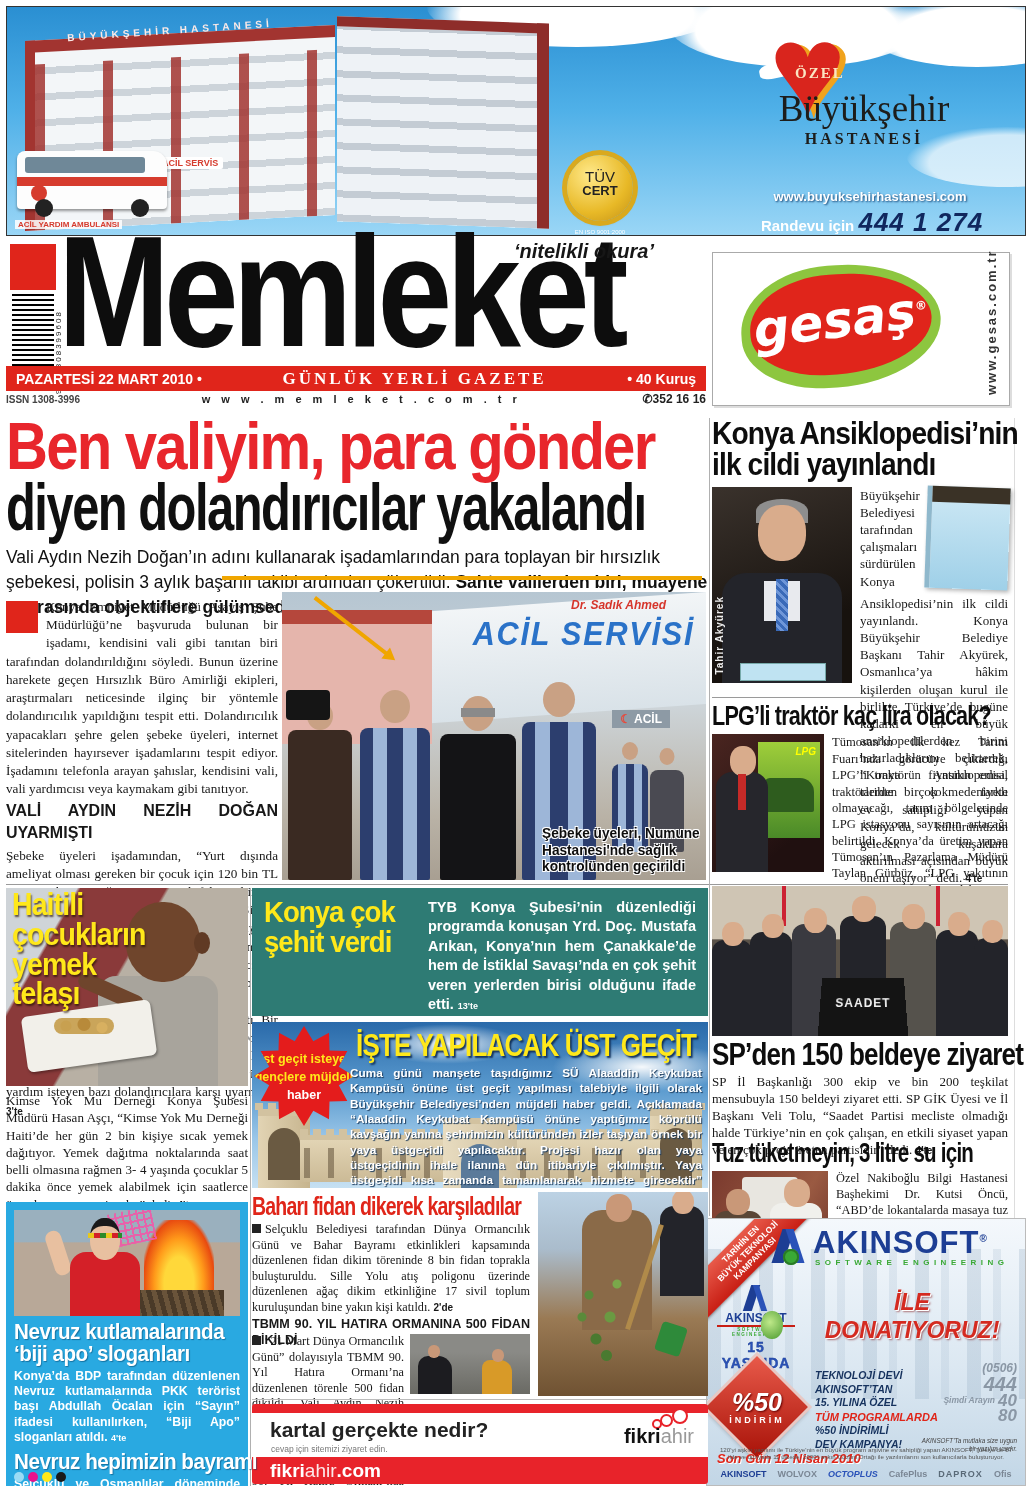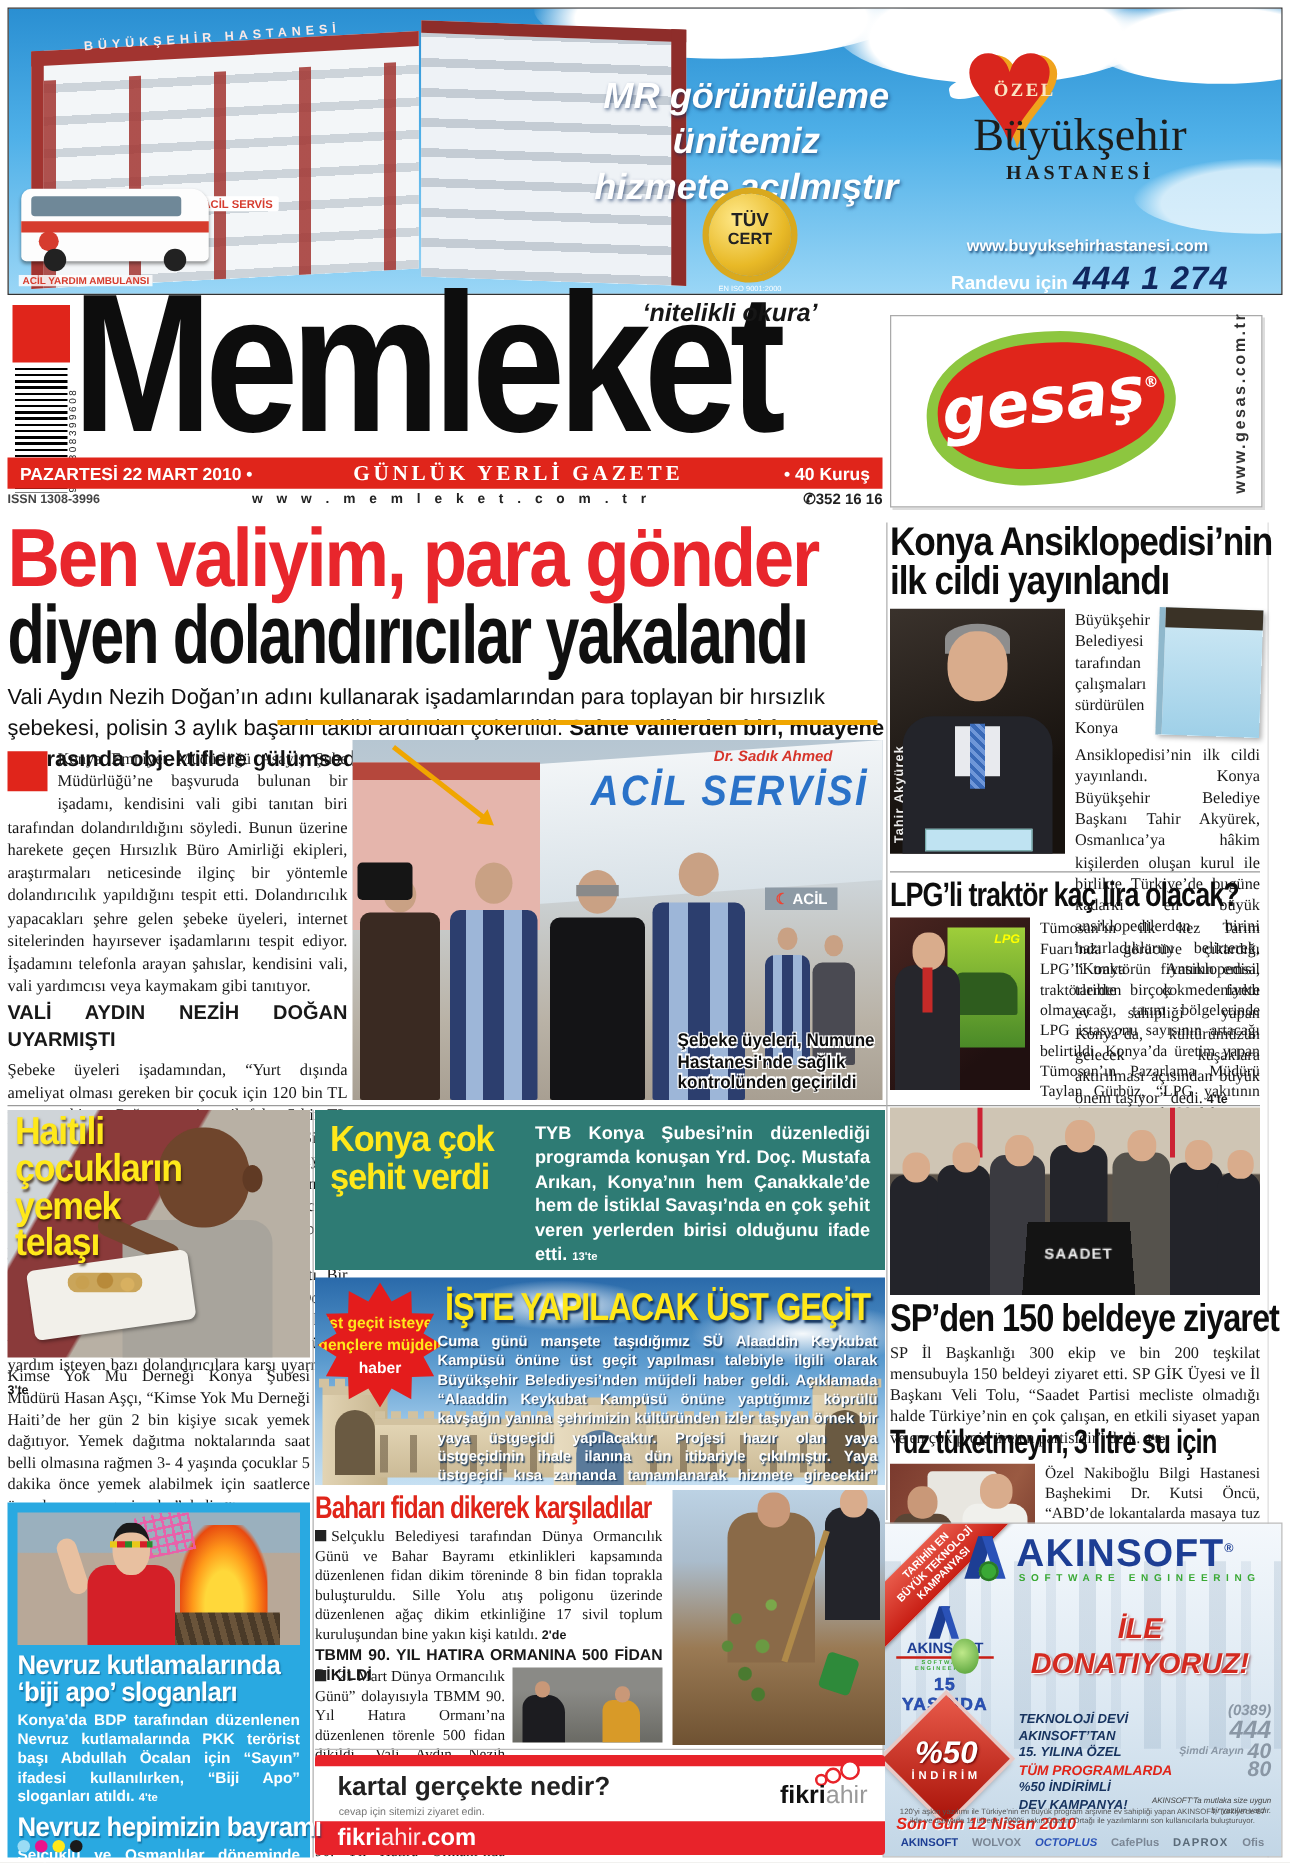--- a/index.html
+++ b/index.html
@@ -29,21 +29,21 @@
   #amb .stripe{position:absolute;left:0;top:26px;width:100%;height:9px;background:#d63c2e;}
   #amb .win{position:absolute;left:8px;top:6px;width:120px;height:16px;background:#6f8898;border-radius:3px;}
   #amb .crescent{position:absolute;left:14px;top:34px;width:16px;height:16px;border-radius:50%;background:#d63c2e;}
   #amb .wheel{position:absolute;bottom:-8px;width:18px;height:18px;border-radius:50%;background:#222;}
   #ambtxt{left:8px;bottom:6px;font-size:8px;font-weight:bold;color:#d63c2e;background:rgba(255,255,255,.85);padding:0 3px;}
   #adhead{left:420px;top:52px;width:340px;text-align:center;color:#fff;font-weight:bold;font-style:italic;
           font-size:29px;line-height:1.25;text-shadow:1px 2px 3px rgba(10,40,90,.6);}
   #tuv{left:560px;top:148px;width:66px;height:66px;border-radius:50%;text-align:center;
        background:radial-gradient(circle at 35% 30%,#ffe98a,#e8b927 60%,#c29016);
        box-shadow:0 0 0 5px #d9a91e,0 2px 4px rgba(0,0,0,.4);}
-  #tuv .t1{font-weight:bold;font-size:15px;color:#222;margin-top:14px;line-height:1;}
+  #tuv .t1{font-weight:normal;font-size:15px;color:#222;margin-top:14px;line-height:1;}
   #tuv .t2{font-weight:bold;font-size:13px;color:#222;line-height:1;}
   #tuvsub{left:540px;top:222px;width:106px;text-align:center;font-size:6px;color:#fff;}
   #dove{left:742px;top:42px;width:60px;height:34px;}
   #dove .b1{position:absolute;left:10px;top:12px;width:44px;height:16px;background:#fff;border-radius:50% 60% 60% 40%;transform:rotate(-12deg);}
   #dove .w1{position:absolute;left:20px;top:-4px;width:12px;height:22px;background:#fff;border-radius:60% 40% 50% 50%;transform:rotate(18deg);}
   #hlogo{right:36px;top:14px;width:250px;text-align:center;}
   #heart{font-size:130px;line-height:1;color:#d9251d;text-shadow:6px 2px 0 #f0a31d;position:absolute;left:30px;top:-16px;}
   #ozel{position:absolute;left:56px;top:44px;color:#fbe5c2;font-family:"Liberation Serif",serif;font-weight:bold;font-size:15px;letter-spacing:2px;}
   #hname{position:relative;margin-top:66px;font-family:"Liberation Serif",serif;font-size:37px;color:#1d1d1b;}
   #htype{position:relative;font-family:"Liberation Serif",serif;font-weight:bold;font-size:16px;letter-spacing:3px;color:#1d1d1b;}
@@ -311,24 +311,20 @@
     <div id="bldsign" class="abs">BÜYÜKŞEHİR HASTANESİ</div>
     <div id="acilsrv" class="abs">ACİL SERVİS</div>
     <div id="amb" class="abs">
       <div class="win"></div>
       <div class="stripe"></div>
       <div class="crescent"></div>
       <div class="wheel" style="left:18px;"></div>
       <div class="wheel" style="right:18px;"></div>
     </div>
     <div id="ambtxt" class="abs">ACİL YARDIM AMBULANSI</div>
-    <div id="adhead" class="abs">
-      <div>MR görüntüleme ünitemiz</div>
-      <div>hizmete açılmıştır</div>
-    </div>
     <div id="tuv" class="abs">
       <div class="t1">TÜV</div>
       <div class="t2">CERT</div>
     </div>
     <div id="tuvsub" class="abs">EN ISO 9001:2000</div>
     <div id="dove" class="abs">
       <div class="b1"></div>
         <div class="w1"></div>
     </div>
     <div id="hlogo" class="abs">
@@ -551,21 +547,21 @@
     </div>
     <div id="akoffer">
       <div>TEKNOLOJİ DEVİ AKINSOFT’TAN</div>
       <div>15. YILINA ÖZEL</div>
       <div class="red">TÜM PROGRAMLARDA</div>
       <div>%50 İNDİRİMLİ</div>
       <div>DEV KAMPANYA!</div>
     </div>
     <div id="akdeadline">Son Gün 12 Nisan 2010</div>
     <div id="akcall">
-      <div class="c1">(0389)</div>
+      <div class="c1">(0506)</div>
       <div class="c2">444</div>
       <div class="row">
         <div class="now">Şimdi Arayın</div>
         <div class="c3">40</div>
       </div>
       <div class="c3">80</div>
     </div>
     <div id="aknote">AKINSOFT’Ta mutlaka size uygun bir yazılım vardır.</div>
     <div id="akdisc">120'yi aşkın yazılımı ile Türkiye'nin en büyük program arşivine ev sahipliği yapan AKINSOFT, Türkiye'de 87 ilde ve dünyada 11 ülkede, 2000'i aşkın Çözüm Ortağı ile yazılımlarını son kullanıcılarla buluşturuyor.</div>
     <div id="akpartners">

